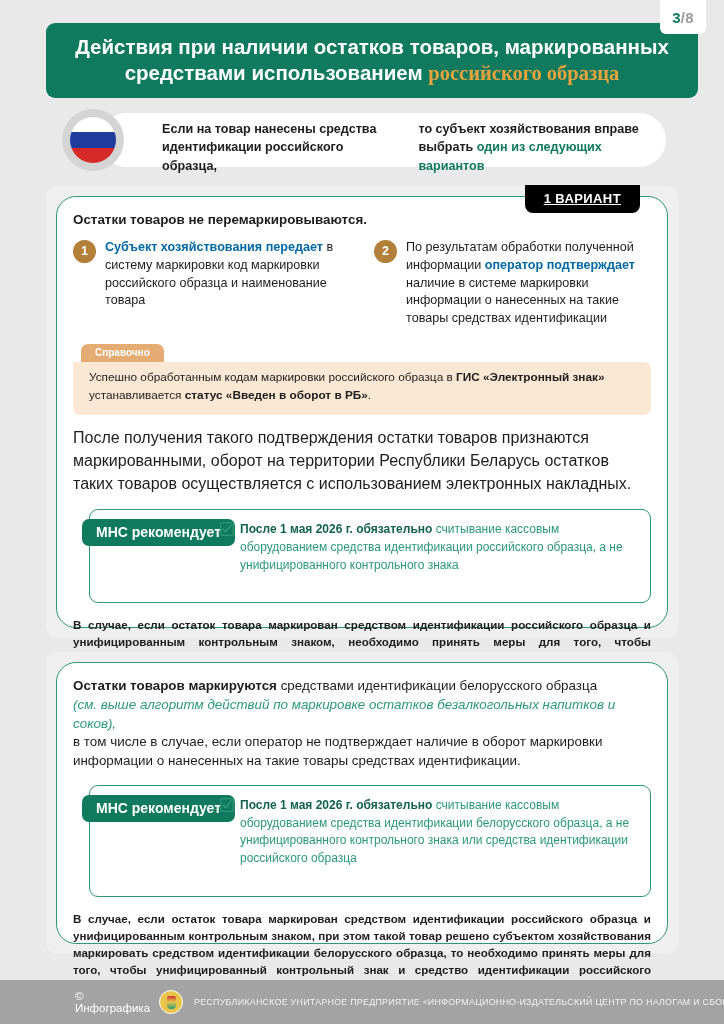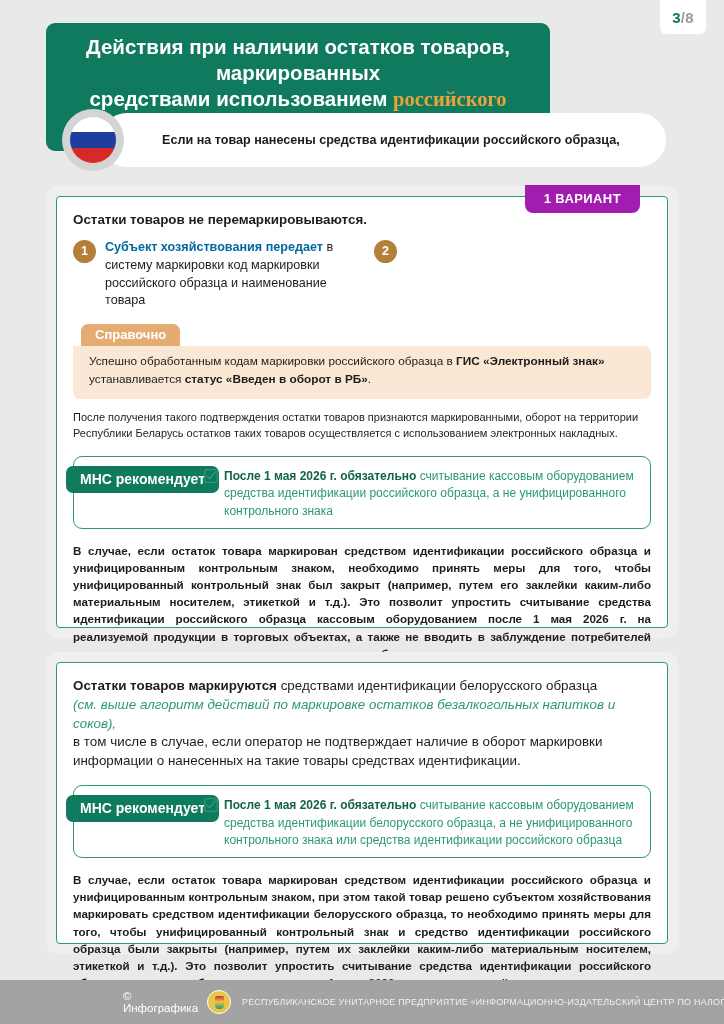--- a/index.html
+++ b/index.html
@@ -41,21 +41,21 @@
     z-index: 5;
   }
   .page-badge .cur { color: #0d7a5f; }
   .page-badge .tot { color: #9a9a9a; font-weight: bold; }
 
   
   .title-banner {
     position: absolute;
     left: 46px;
     top: 23px;
-    width: 504px;
+    width: 652px;
     min-height: 70px;
     background: #0f7a5e;
     border-radius: 9px;
     box-sizing: border-box;
     padding: 11px 22px 12px;
     text-align: center;
     color: #ffffff;
     font-weight: bold;
     font-size: 20.5px;
     line-height: 1.28;
@@ -74,21 +74,20 @@
     position: absolute;
     left: 38px;
     top: 0;
     right: 12px;
     height: 54px;
     background: #ffffff;
     border-radius: 27px;
     box-sizing: border-box;
     padding: 7px 18px 7px 62px;
     display: flex;
-    flex-direction: column;
     justify-content: center;
     gap: 36px;
   }
   .intro-bar .line {
     font-size: 12.6px;
     font-weight: bold;
     line-height: 1.45;
     color: #1d1d1d;
   }
   .intro-bar .hl { color: #0f7a5e; }
@@ -127,35 +126,36 @@
     box-sizing: border-box;
     padding: 10px;
   }
   #variant1 { top: 186px; height: 452px; }
   #variant2 { top: 652px; height: 302px; }
 
   .variant-tab {
     position: absolute;
     right: 38px;
     top: -1px;
-    background: #a21caf;
+    background: #000000;
     color: #ffffff;
     font-size: 13px;
     font-weight: bold;
     letter-spacing: .4px;
     padding: 6px 19px 7px;
     border-bottom-left-radius: 8px;
     border-bottom-right-radius: 8px;
     z-index: 4;
+    text-decoration: underline;
   }
   .variant-inner {
     position: relative;
     background: #ffffff;
     border: 1.4px solid #2c9878;
-    border-radius: 4px;
+    border-radius: 20px;
     box-sizing: border-box;
     width: 100%;
     height: 100%;
     padding: 14px 16px 12px;
   }
 
   
   .lead {
     font-size: 13.4px;
     line-height: 1.4;
@@ -200,55 +200,56 @@
 
   
   .note {
     margin-top: 14px;
     position: relative;
   }
   .note-tab {
     display: inline-block;
     background: #e4ac72;
     color: #ffffff;
-    font-size: 13px;
+    font-size: 10px;
     font-weight: bold;
     padding: 3px 14px 4px;
     border-top-left-radius: 7px;
     border-top-right-radius: 7px;
     position: relative;
     left: 8px;
     text-align: center;
   }
   .note-body {
     background: #fbe8d4;
     border-radius: 7px;
     border-top-left-radius: 0;
     padding: 7px 16px 10px;
     font-size: 11.8px;
     line-height: 1.5;
   }
   .note-body .b { font-weight: bold; }
 
   
   .para {
-    font-size: 11px;
+    font-size: 16px;
     line-height: 1.45;
     margin: 11px 0 0 0;
   }
 
   
   .rec {
     position: relative;
     margin-top: 14px;
     border: 1.3px solid #2c9878;
     border-radius: 9px;
-    padding: 11px 14px 7px 128px;
+    padding: 11px 14px 28px 128px;
     min-height: 44px;
     box-sizing: border-box;
+    margin-left: 16px;
   }
   .rec-tab {
     position: absolute;
     left: -8px;
     top: 9px;
     background: #0f7a5e;
     color: #ffffff;
     font-size: 14px;
     font-weight: bold;
     padding: 5px 14px 6px;
@@ -290,21 +291,20 @@
     background: #a3a3a3;
     display: flex;
     align-items: center;
     padding-left: 75px;
     box-sizing: border-box;
   }
   .footer .copy {
     color: #ffffff;
     font-size: 11.5px;
     margin-right: 9px;
-    margin-left: 48px;
   }
   .emblem {
     width: 22px;
     height: 22px;
     border-radius: 50%;
     background: #e8c44a;
     border: 1.5px solid #ffffff;
     display: flex;
     align-items: center;
     justify-content: center;
@@ -335,20 +335,21 @@
   </div>
 
   <div class="title-banner">
     <div>Действия при наличии остатков товаров, маркированных</div>
     <div><span>средствами использованием </span><span class="hl">российского образца</span></div>
   </div>
 
   <div class="intro">
     <div class="intro-bar">
       <div class="line">Если на товар нанесены средства идентификации российского образца,</div>
+      <div class="line"><span>то субъект хозяйствования вправе выбрать </span><span class="hl">один из следующих вариантов</span></div>
     </div>
     <div class="flag-wrap">
       <span class="flag">
         <span class="s s1"></span>
         <span class="s s2"></span>
         <span class="s s3"></span>
       </span>
     </div>
   </div>
 
@@ -360,20 +361,21 @@
         <span class="b">Остатки товаров не перемаркировываются.</span>
       </p>
 
       <div class="steps">
         <div class="step">
           <div class="step-num">1</div>
           <div class="step-text"><span class="hl">Субъект хозяйствования передает</span><span> в систему маркировки код маркировки российского образца и наименование товара</span></div>
         </div>
         <div class="step">
           <div class="step-num">2</div>
+          <div class="step-text"><span>По результатам обработки полученной информации </span><span class="hl">оператор подтверждает</span><span> наличие в системе маркировки информации о нанесенных на такие товары средствах идентификации</span></div>
         </div>
       </div>
 
       <div class="note">
         <div class="note-tab">Справочно</div>
         <div class="note-body"><span>Успешно обработанным кодам маркировки российского образца в </span><span class="b">ГИС «Электронный знак»</span><span> устанавливается </span><span class="b">статус «Введен в оборот в РБ»</span><span>.</span></div>
       </div>
 
       <p class="para">После получения такого подтверждения остатки товаров признаются маркированными, оборот на территории Республики Беларусь остатков таких товаров осуществляется с использованием электронных накладных.</p>
 

